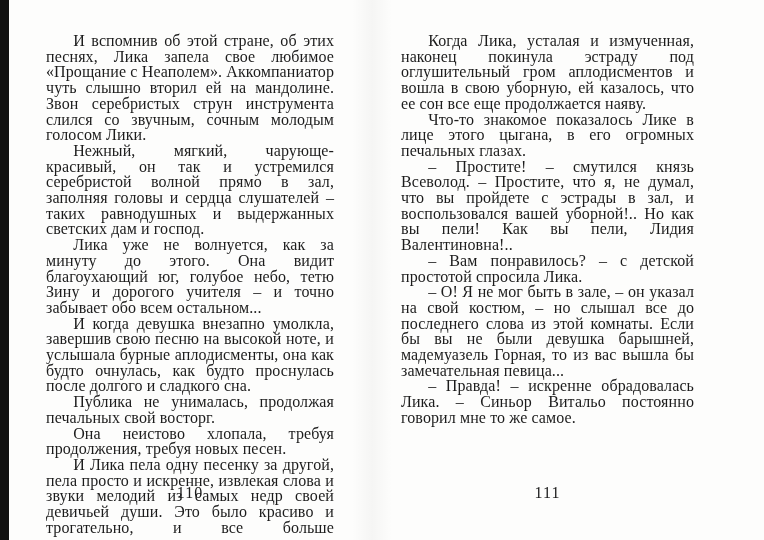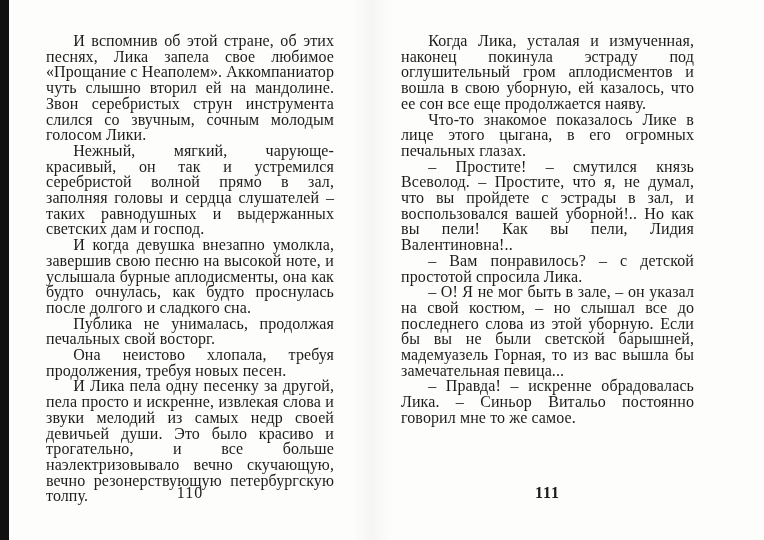--- a/index.html
+++ b/index.html
@@ -34,50 +34,51 @@
     letter-spacing: 0.1px;
   }
   .folio {
     position: absolute;
     top: 484px;
     font-size: 16px;
     letter-spacing: 1px;
     text-align: center;
   }
   .folio-left  { left: 46px;  width: 288px; }
-  .folio-right { left: 401px; width: 293px; font-weight: bold; }
+  .folio-right { left: 401px; width: 293px; }
   .gutter-shade {
     position: absolute;
     top: 0; left: 352px;
     width: 40px; height: 540px;
     background: linear-gradient(to right, rgba(0,0,0,0), rgba(0,0,0,0.03), rgba(0,0,0,0));
   }
 </style>
 </head>
 <body>
 
 <div class="spread">
 
   <div class="scan-edge"></div>
   <div class="gutter-shade"></div>
 
   <div class="page page-left">
     <p>И вспомнив об этой стране, об этих песнях, Лика запела свое любимое «Прощание с Неаполем». Аккомпаниатор чуть слышно вторил ей на мандолине. Звон серебристых струн инструмента слился со звучным, сочным молодым голосом Лики.</p>
     <p>Нежный, мягкий, чарующе-красивый, он так и устремился серебристой волной прямо в зал, заполняя головы и сердца слушателей – таких равнодушных и выдержанных светских дам и господ.</p>
+    <p>Лика уже не волнуется, как за минуту до этого. Она видит благоухающий юг, голубое небо, тетю Зину и дорогого учителя – и точно забывает обо всем остальном...</p>
     <p>И когда девушка внезапно умолкла, завершив свою песню на высокой ноте, и услышала бурные аплодисменты, она как будто очнулась, как будто проснулась после долгого и сладкого сна.</p>
     <p>Публика не унималась, продолжая печальных свой восторг.</p>
     <p>Она неистово хлопала, требуя продолжения, требуя новых песен.</p>
     <p>И Лика пела одну песенку за другой, пела просто и искренне, извлекая слова и звуки мелодий из самых недр своей девичьей души. Это было красиво и трогательно, и все больше наэлектризовывало вечно скучающую, вечно резонерствующую петербургскую толпу.</p>
   </div>
 
   <div class="page page-right">
     <p>Когда Лика, усталая и измученная, наконец покинула эстраду под оглушительный гром аплодисментов и вошла в свою уборную, ей казалось, что ее сон все еще продолжается наяву.</p>
     <p>Что-то знакомое показалось Лике в лице этого цыгана, в его огромных печальных глазах.</p>
     <p>– Простите! – смутился князь Всеволод. – Простите, что я, не думал, что вы пройдете с эстрады в зал, и воспользовался вашей уборной!.. Но как вы пели! Как вы пели, Лидия Валентиновна!..</p>
     <p>– Вам понравилось? – с детской простотой спросила Лика.</p>
-    <p>– О! Я не мог быть в зале, – он указал на свой костюм, – но слышал все до последнего слова из этой уборную. Если бы вы не были светской барышней, мадемуазель Горная, то из вас вышла бы замечательная певица...</p>
+    <p>– О! Я не мог быть в зале, – он указал на свой костюм, – но слышал все до последнего слова из этой комнаты. Если бы вы не были девушка барышней, мадемуазель Горная, то из вас вышла бы замечательная певица...</p>
     <p>– Правда! – искренне обрадовалась Лика. – Синьор Витальо постоянно говорил мне то же самое.</p>
   </div>
 
   <div class="folio folio-left">110</div>
   <div class="folio folio-right">111</div>
 
 </div>
 
 </body></html>

